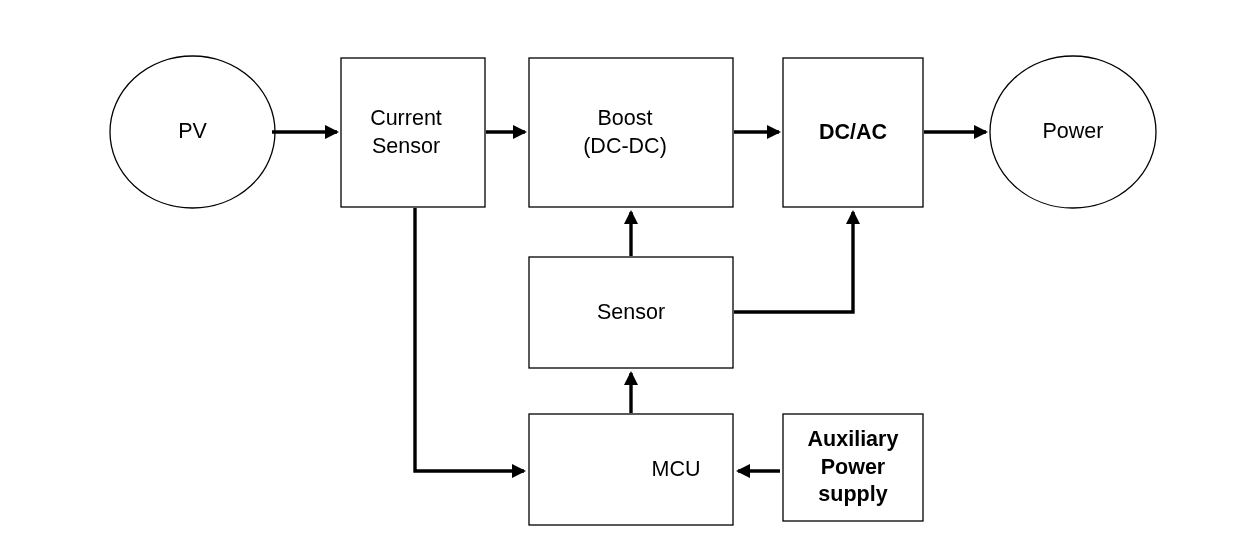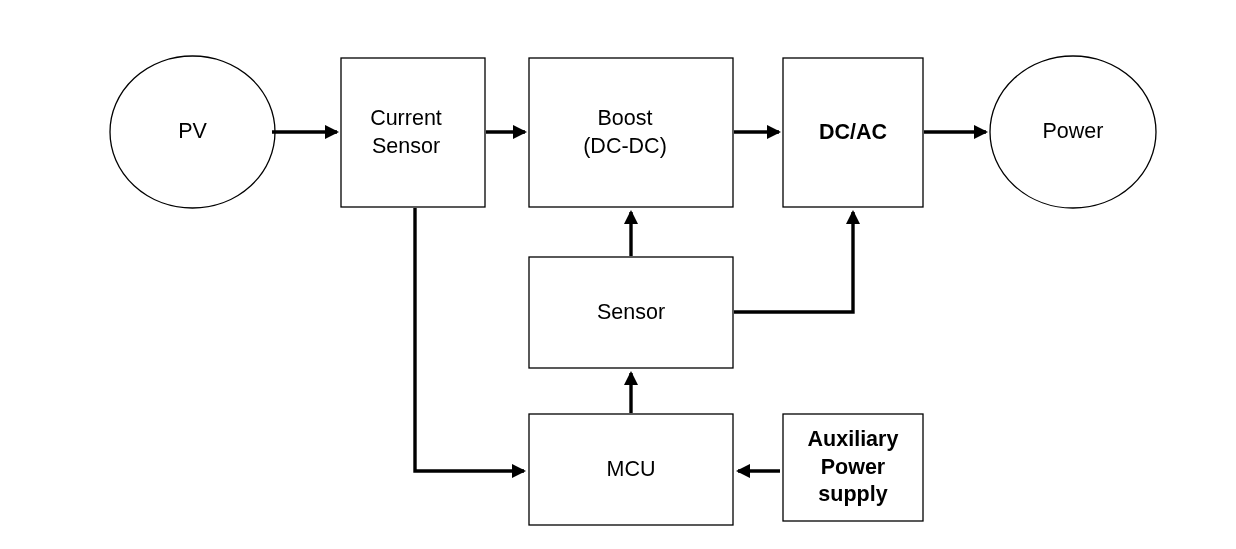--- a/index.html
+++ b/index.html
@@ -85,19 +85,19 @@
 
   <div id="labels-layer">
       <div class="node-label" style="left: 110px; top: 56px; width: 165px; height: 152px;">PV</div>
       <div class="node-label" style="left: 334px; top: 58px; width: 144px; height: 149px;">Current
 Sensor</div>
       <div class="node-label" style="left: 535px; top: 58px; width: 180px; height: 149px;">Boost
 (DC-DC)</div>
       <div class="node-label" style="left: 783px; top: 58px; width: 140px; height: 149px; font-weight: bold;">DC/AC</div>
       <div class="node-label" style="left: 990px; top: 56px; width: 166px; height: 152px;">Power</div>
       <div class="node-label" style="left: 529px; top: 257px; width: 204px; height: 111px;">Sensor</div>
-      <div class="node-label" style="left: 529px; top: 414px; width: 204px; height: 111px;">MCU</div>
+      <div class="node-label" style="left: 529px; top: 414px; width: 204px; height: 111px; padding-left: 45px;">MCU</div>
       <div class="node-label" style="left: 783px; top: 414px; width: 140px; height: 107px; font-weight: bold;">Auxiliary
 Power
 supply</div>
     </div>
 
 </div>
 
 </body></html>

